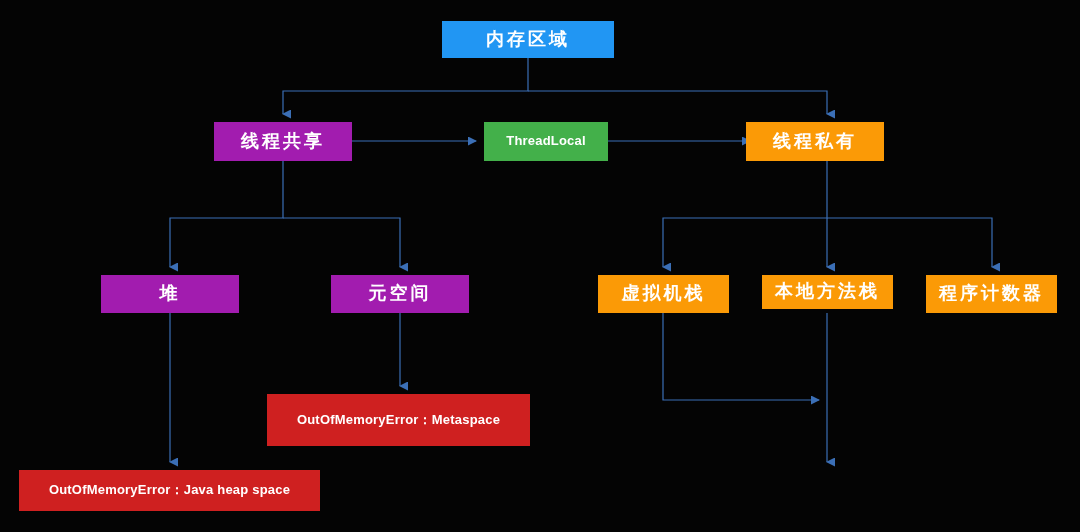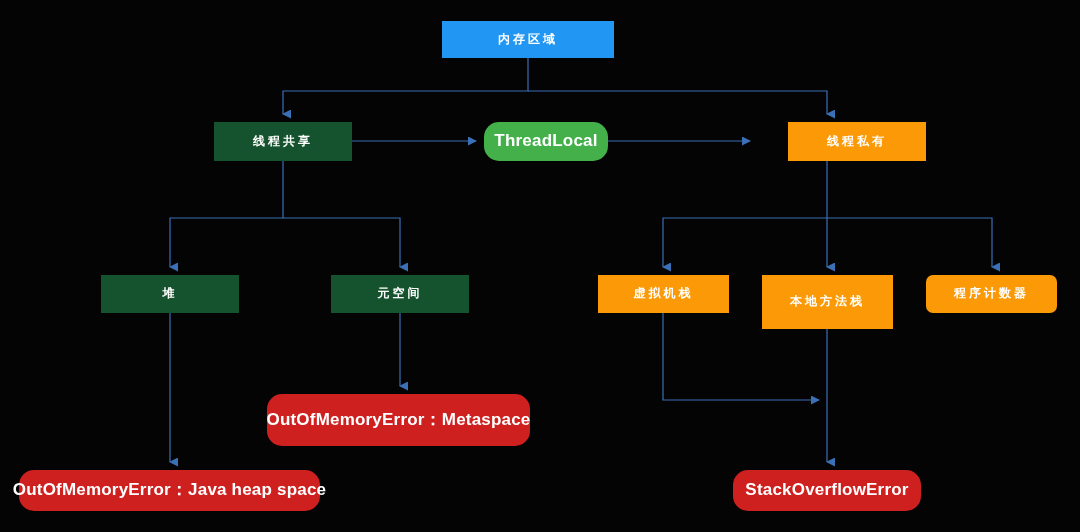--- a/index.html
+++ b/index.html
@@ -33,26 +33,26 @@
     font-weight: bold;
     letter-spacing: 0.4px;
     text-align: center;
     line-height: 1.1;
     white-space: nowrap;
   }
   .node-label {
     display: block;
   }
   .n-blue   { background: #2196f3; }
-  .n-green  { background: #14532d; }
+  .n-green  { background: #a21caf; }
   .n-green2 { background: #43b04a; }
   .n-orange { background: #fb9a06; }
   .n-red    { background: #cf2020; }
-  .cjk { font-size: 12px; letter-spacing: 3px; }
-  .lat { font-size: 17px; letter-spacing: 0.2px; border-radius: 15px; }
+  .cjk { font-size: 18px; letter-spacing: 3px; }
+  .lat { font-size: 13px; letter-spacing: 0.2px; }
 </style>
 </head>
 <body>
 
 <div id="diagram-root">
 
   <svg id="edge-layer" viewBox="0 0 1080 532" width="1080" height="532">
     <defs>
       <marker id="arrow-down" markerWidth="9" markerHeight="9" refX="4.5" refY="8" orient="auto" markerUnits="userSpaceOnUse">
         <path d="M0,0 L9,0 L4.5,9 Z" fill="#3b6fb6"></path>
@@ -90,49 +90,46 @@
   </div>
 
   <div class="node n-green cjk" style="left:214px; top:122px; width:138px; height:39px;">
     <span class="node-label">线程共享</span>
   </div>
 
   <div class="node n-green2 lat" style="left:484px; top:122px; width:124px; height:39px;">
     <span class="node-label">ThreadLocal</span>
   </div>
 
-  <div class="node n-orange cjk" style="left:788px; top:122px; width:138px; height:39px;">
+  <div class="node n-orange cjk" style="left:746px; top:122px; width:138px; height:39px;">
     <span class="node-label">线程私有</span>
   </div>
 
   <div class="node n-green cjk" style="left:101px; top:275px; width:138px; height:38px;">
     <span class="node-label">堆</span>
   </div>
 
   <div class="node n-green cjk" style="left:331px; top:275px; width:138px; height:38px;">
     <span class="node-label">元空间</span>
   </div>
 
   <div class="node n-orange cjk" style="left:598px; top:275px; width:131px; height:38px;">
     <span class="node-label">虚拟机栈</span>
   </div>
 
-  <div class="node n-orange cjk" style="left:762px; top:275px; width:131px; height:54px;">
+  <div class="node n-orange cjk" style="left:762px; top:275px; width:131px; height:34px;">
     <span class="node-label">本地方法栈</span>
   </div>
 
-  <div class="node n-orange cjk" style="left:926px; top:275px; width:131px; height:38px;border-radius:7px;">
+  <div class="node n-orange cjk" style="left:926px; top:275px; width:131px; height:38px;">
     <span class="node-label">程序计数器</span>
   </div>
 
   <div class="node n-red lat" style="left:267px; top:394px; width:263px; height:52px;">
     <span class="node-label">OutOfMemoryError：Metaspace</span>
   </div>
 
   <div class="node n-red lat" style="left:19px; top:470px; width:301px; height:41px;justify-content:center;">
     <span class="node-label">OutOfMemoryError：Java heap space</span>
   </div>
 
-  <div class="node n-red lat" style="left:733px; top:470px; width:188px; height:41px;">
-    <span class="node-label">StackOverflowError</span>
-  </div>
 
 </div>
 
 </body></html>

